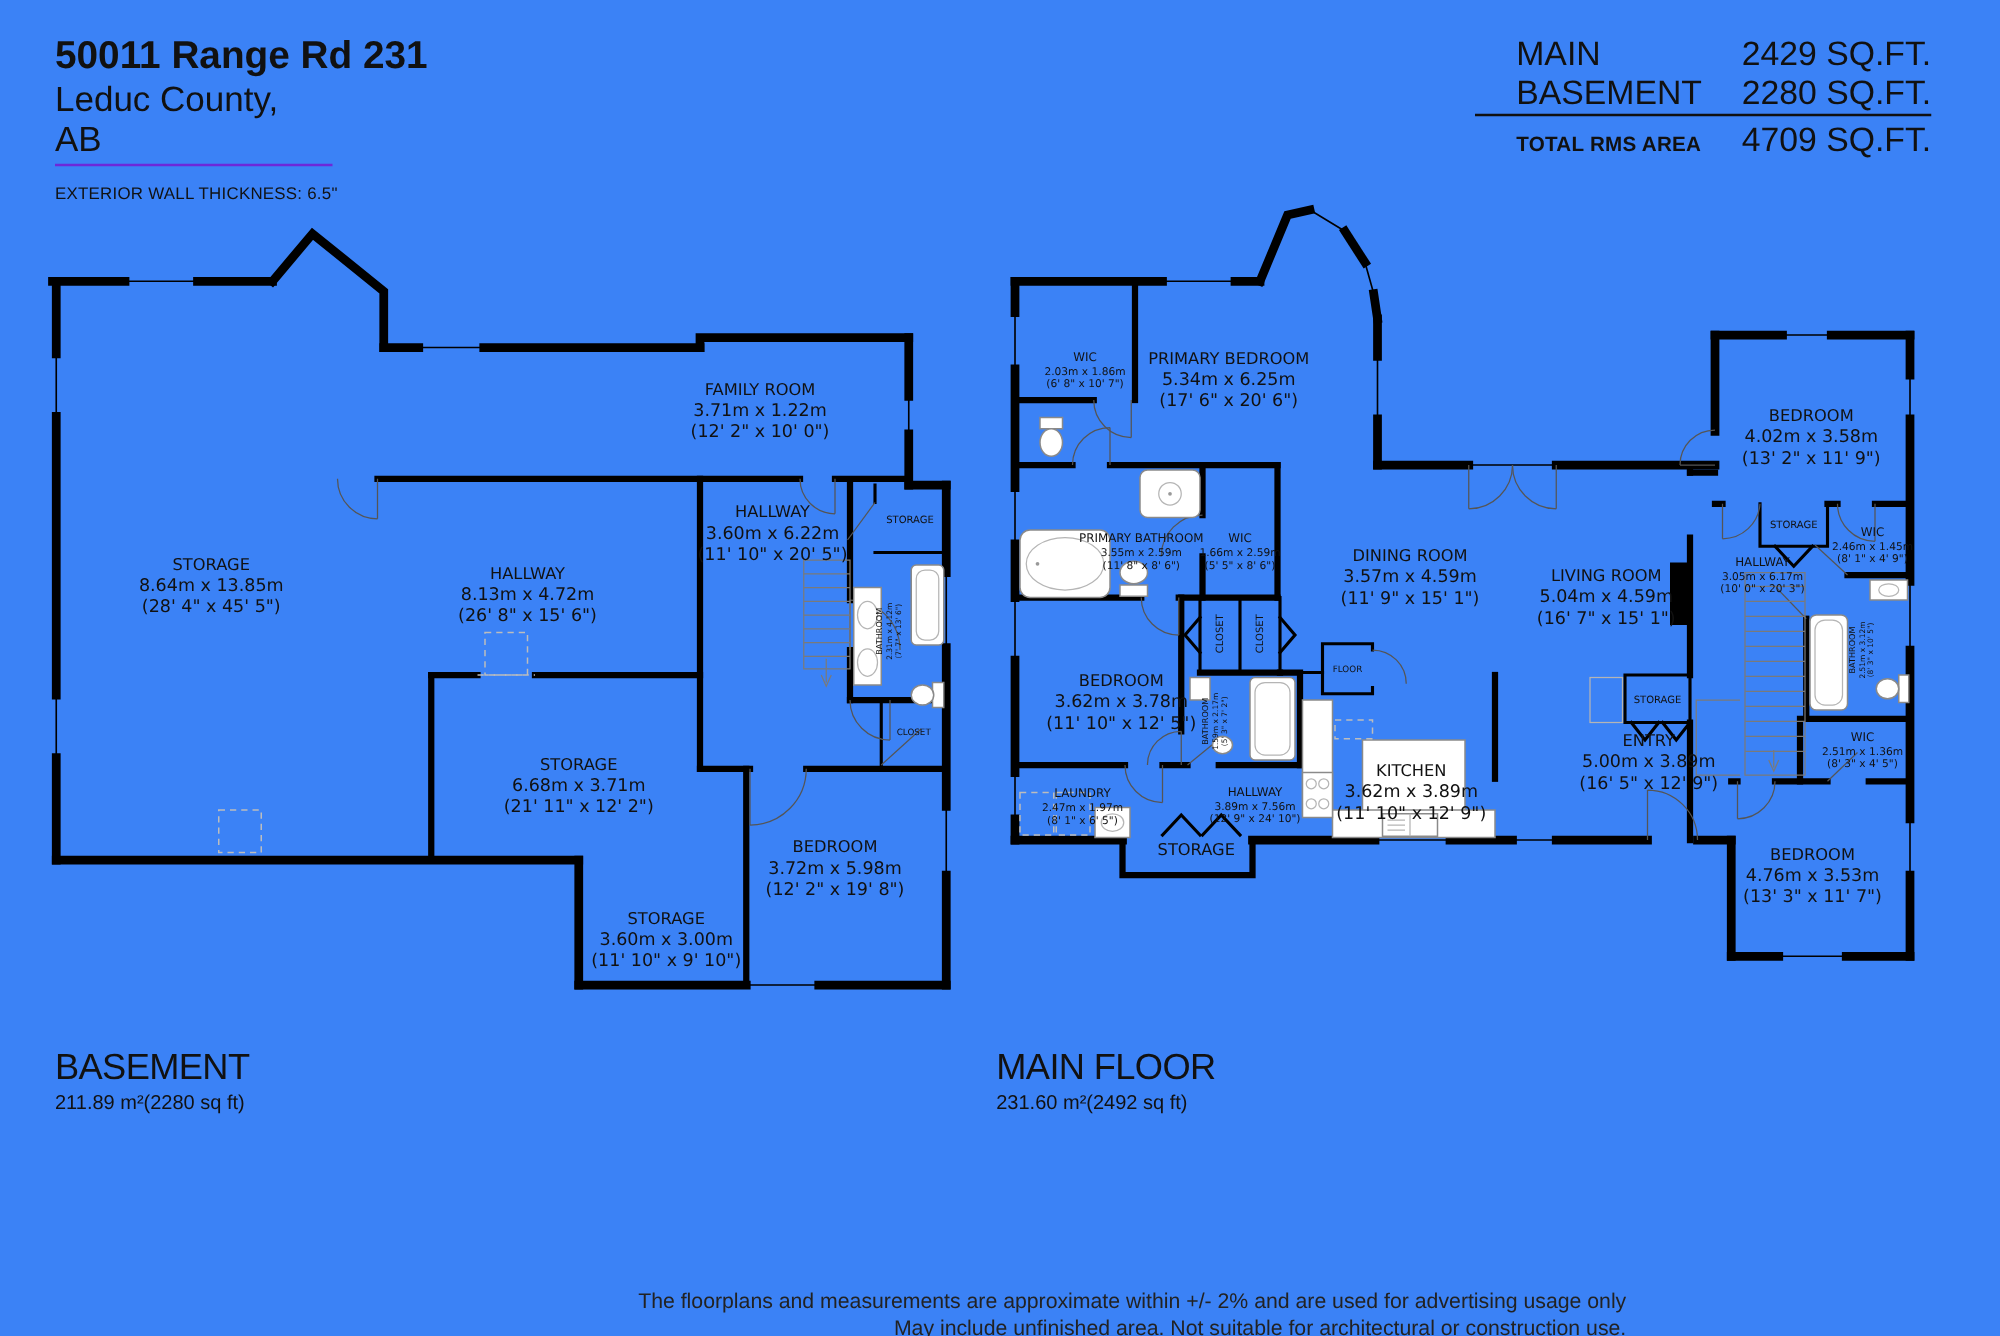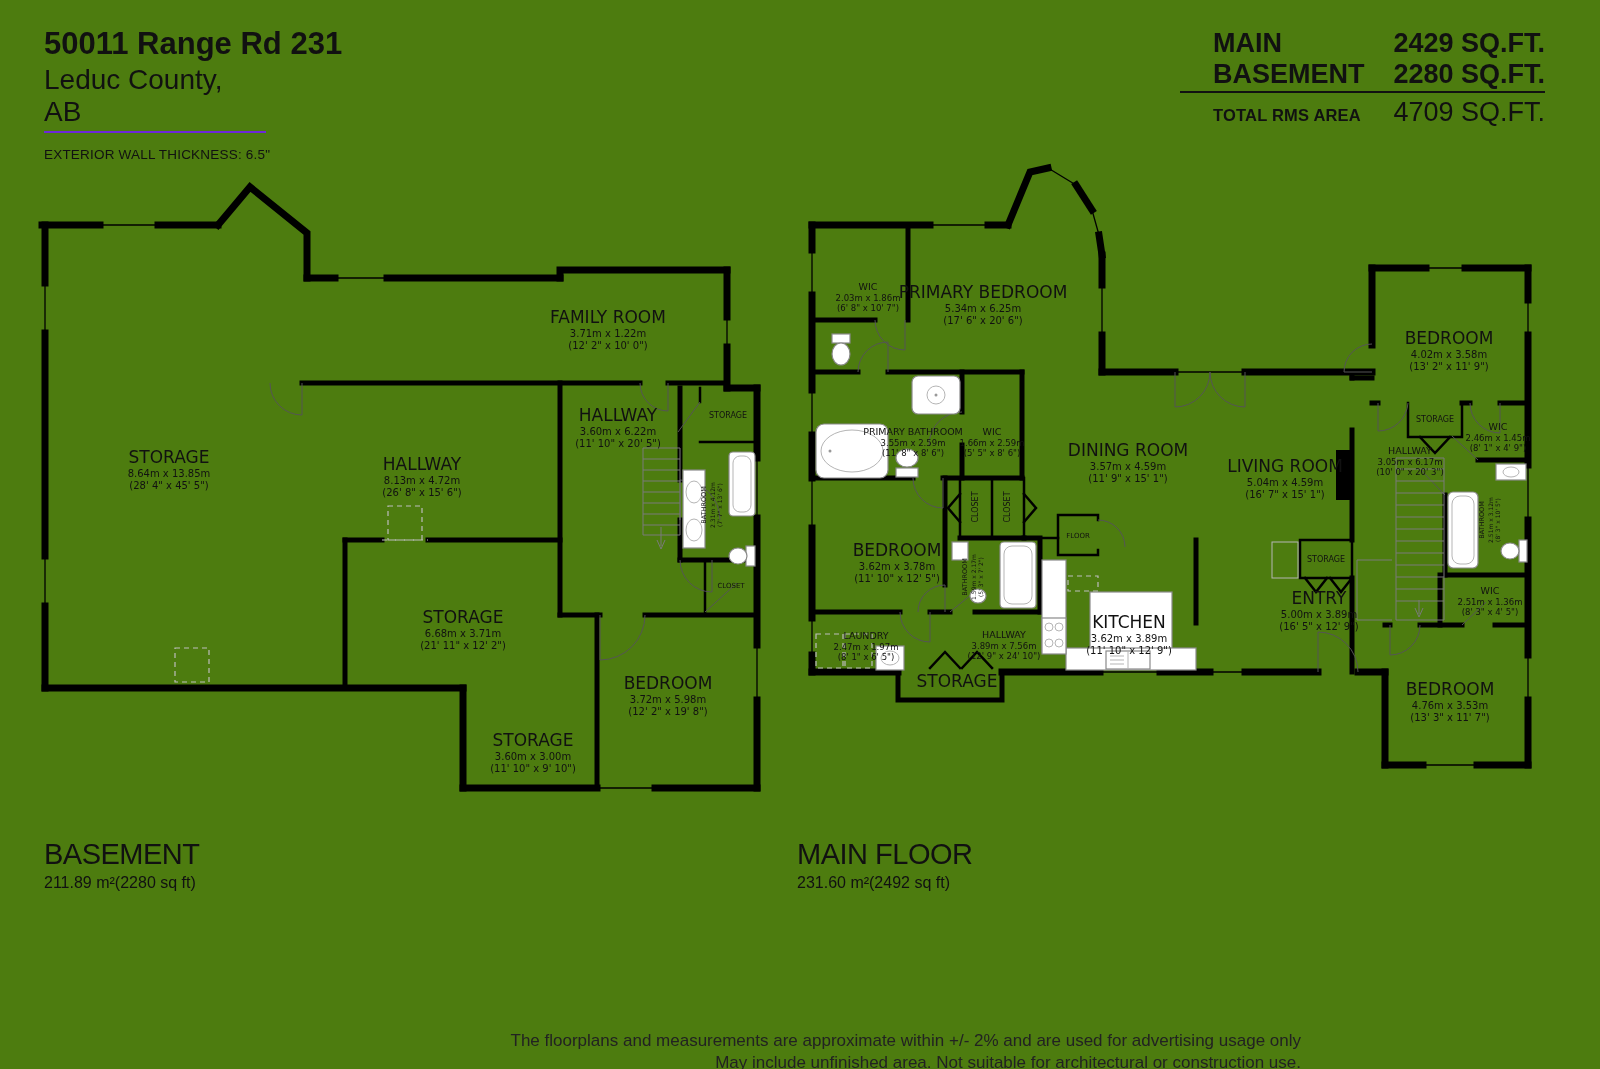--- a/index.html
+++ b/index.html
@@ -1,40 +1,40 @@
 <!DOCTYPE html>
 <html><head>
 <meta charset="utf-8">
 <style>
   html,body{margin:0;padding:0;background:#fff;}
-  #page{position:relative;width:1600px;height:1069px;background:#4d7c0f;overflow:hidden;
+  #page{position:relative;width:1600px;height:1069px;background:#3b82f6;overflow:hidden;
         font-family:"Liberation Sans",sans-serif;color:#111;}
   
   #hdr{position:absolute;left:44px;top:26px;}
   #hdr .t{font-size:31px;font-weight:bold;letter-spacing:0;}
   #hdr .s{font-size:28px;margin-top:2px;border-bottom:2px solid #6d28d9;padding-bottom:3px;width:222px;}
   #hdr .w{font-size:13.5px;margin-top:14px;letter-spacing:.2px;}
   
   #areas{position:absolute;left:1180px;top:28px;width:365px;}
-  #areas .row{display:flex;justify-content:space-between;font-size:27px;line-height:31px;padding-left:33px;font-weight:bold;}
+  #areas .row{display:flex;justify-content:space-between;font-size:27px;line-height:31px;padding-left:33px;}
   #areas .rule{border-bottom:2px solid #111;margin-top:1px;}
   #areas .trow{display:flex;justify-content:space-between;align-items:baseline;margin-top:4px;padding-left:33px;text-align:right;}
   #areas .tl{font-size:16.5px;font-weight:bold;letter-spacing:.2px;}
   #areas .tv{font-size:27px;}
   
   .ftitle{position:absolute;}
   .ftitle .big{font-size:29px;letter-spacing:-.5px;}
   .ftitle .sub{font-size:16px;margin-top:3px;}
   
   #foot{position:absolute;left:0;top:1030px;width:1301px;text-align:right;font-size:17px;line-height:1.3;color:#222;}
   
   .lbl{position:absolute;transform:translate(-50%,-50%);text-align:center;color:#111;
        font-family:"DejaVu Sans",sans-serif;line-height:1.22;white-space:nowrap;}
-  .lbl .nm{font-size:17px;}
-  .lbl .dim{font-size:10px;}
+  .lbl .nm{font-size:13px;}
+  .lbl .dim{font-size:14px;}
   .lbl.sm .nm{font-size:9.5px;}
   .lbl.sm .dim{font-size:8.5px;}
   .lbl.xs .nm{font-size:8px;}
   .lbl.xxs .nm{font-size:7px;}
   .lbl.vert{transform:translate(-50%,-50%) rotate(-90deg);}
   .lbl.vxs .nm{font-size:6.5px;}
   .lbl.vxs .dim{font-size:6px;}
   svg{position:absolute;left:0;top:0;}
   
   .wx{stroke:#000;stroke-width:7;fill:none;stroke-linecap: square;}

